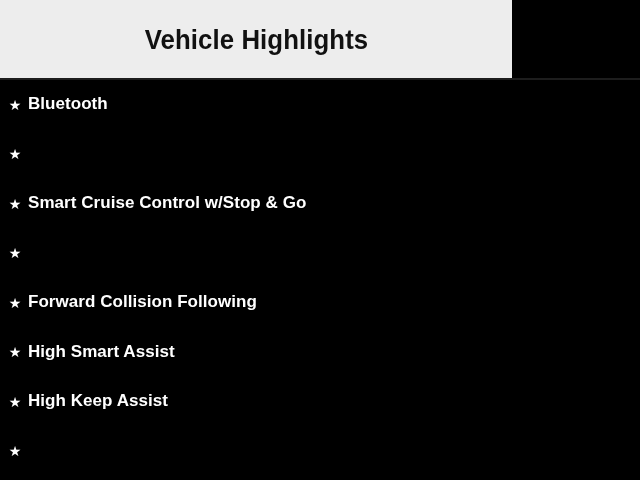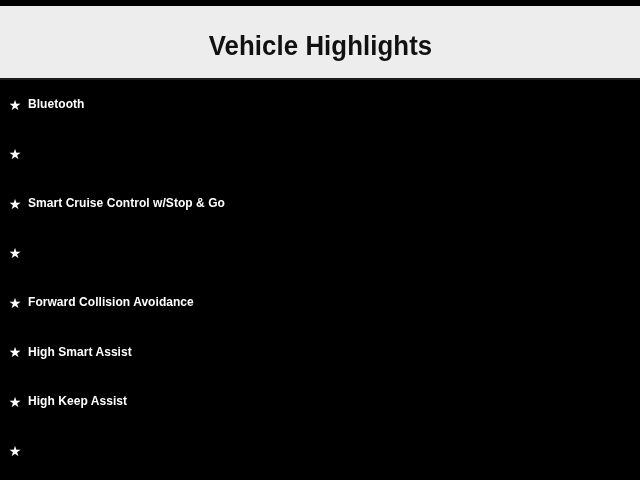--- a/index.html
+++ b/index.html
@@ -21,22 +21,22 @@
     width: 640px;
     height: 480px;
     background: #000000;
     overflow: hidden;
   }
 
   
   .header {
     position: absolute;
     left: 0;
-    top: 6px;
-    width: 640px;
+    top: 0;
+    width: 512px;
     height: 79px;
     background: #ededed;
     box-sizing: border-box;
     display: flex;
     align-items: center;
     justify-content: center;
   }
   .header-title {
     font-family: "Liberation Sans Narrow", "Liberation Sans", "DejaVu Sans Condensed", sans-serif;
     font-size: 28px;
@@ -92,21 +92,21 @@
     color: #ffffff;
     font-size: 14px;
     line-height: 1;
     font-family: "DejaVu Sans", sans-serif;
     user-select: none;
   }
 
   .highlight-label {
     flex: 0 1 auto;
     color: #ffffff;
-    font-size: 12px;
+    font-size: 17px;
     font-weight: 700;
     line-height: 1.1;
     letter-spacing: 0.05px;
     white-space: nowrap;
     margin-left: 3px;
   }
 </style>
 </head>
 <body>
 
@@ -128,21 +128,21 @@
       </li>
       <li class="highlight-item">
         <span class="bullet-star">★</span>
         <span class="highlight-label">Smart Cruise Control w/Stop &amp; Go</span>
       </li>
       <li class="highlight-item">
         <span class="bullet-star">★</span>
       </li>
       <li class="highlight-item">
         <span class="bullet-star">★</span>
-        <span class="highlight-label">Forward Collision Avoidance</span>
+        <span class="highlight-label">Forward Collision Following</span>
       </li>
       <li class="highlight-item">
         <span class="bullet-star">★</span>
         <span class="highlight-label">High Smart Assist</span>
       </li>
       <li class="highlight-item">
         <span class="bullet-star">★</span>
         <span class="highlight-label">High Keep Assist</span>
       </li>
       <li class="highlight-item">

